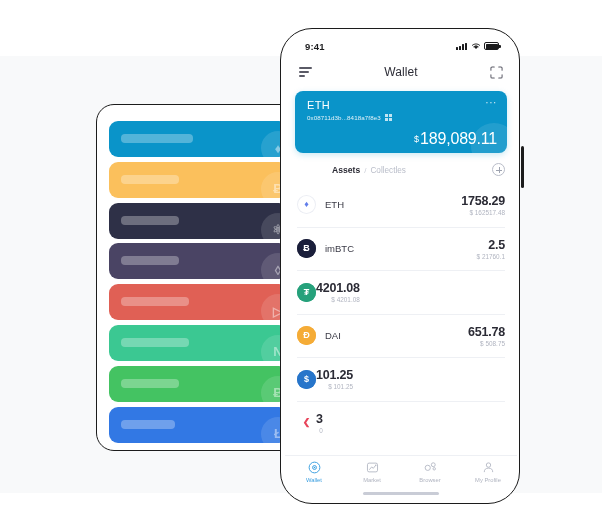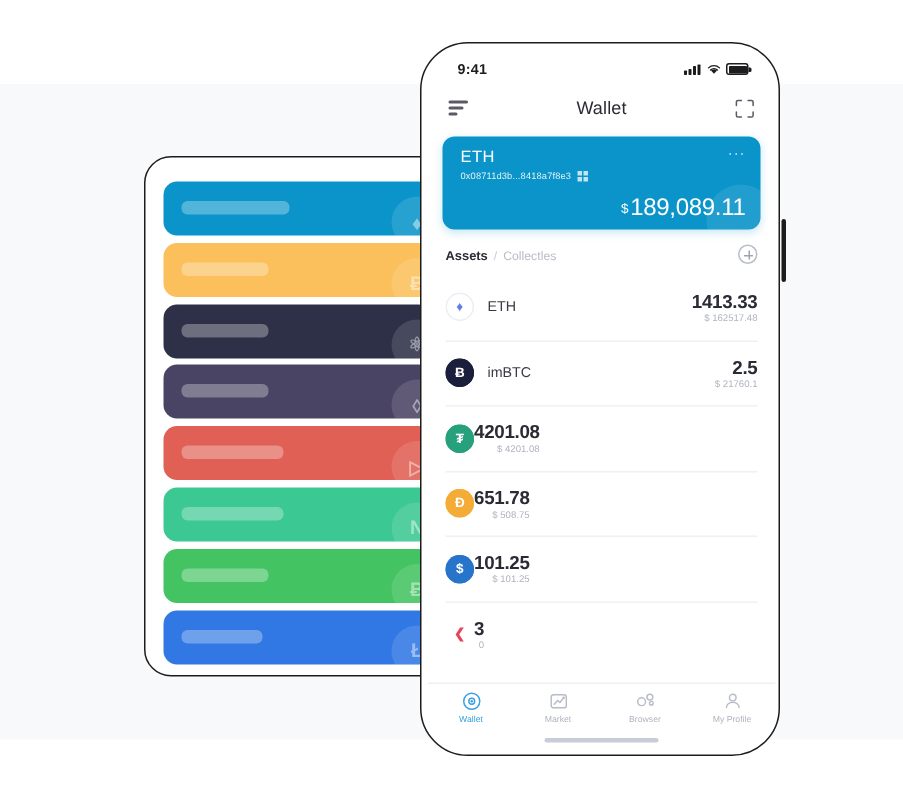--- a/index.html
+++ b/index.html
@@ -222,21 +222,21 @@
 
   
   .assets-bar {
     display: flex;
     align-items: center;
     justify-content: space-between;
     padding: 10px 12px 7px 12px;
     flex: 0 0 auto;
   }
   .assets-tabs { display: flex; align-items: baseline; gap: 4px; }
-  .tab-assets { font-size: 8.6px; font-weight: bold; color: #2b2b35; }
+  .tab-assets { font-size: 8.6px; font-weight: bold; color: #2b2b35; margin-left: 35px; }
   .tab-sep { font-size: 8px; color: #c9ccd6; }
   .tab-coll { font-size: 8.2px; color: #b9bdc9; }
   .plus-btn {
     width: 13px; height: 13px;
     border: 1px solid #b9bdc9;
     border-radius: 50%;
     position: relative;
   }
   .plus-btn:before, .plus-btn:after {
     content: ""; position: absolute; background: #9ea3b0;
@@ -421,41 +421,42 @@
           <span class="tab-coll">Collectles</span>
         </span>
         <span class="plus-btn"></span>
       </div>
 
       <div class="asset-list" id="asset-list">
           <div class="asset-row">
             <span class="coin" style="background: rgb(255, 255, 255); color: rgb(98, 126, 234); box-shadow: rgb(236, 238, 244) 0px 0px 0px 1px inset;">♦</span>
             <span class="asset-name">ETH</span>
             <span class="asset-vals">
-              <div class="asset-amt">1413.33</div>
+              <div class="asset-amt">1758.29</div>
               <div class="asset-fiat">$ 162517.48</div>
             </span>
           </div>
           <div class="asset-row">
             <span class="coin" style="background: rgb(27, 31, 59); color: rgb(255, 255, 255); box-shadow: rgb(27, 31, 59) 0px 0px 0px 1px inset;">Ƀ</span>
             <span class="asset-name">imBTC</span>
             <span class="asset-vals">
               <div class="asset-amt">2.5</div>
               <div class="asset-fiat">$ 21760.1</div>
             </span>
           </div>
           <div class="asset-row">
             <span class="coin" style="background: rgb(38, 161, 123); color: rgb(255, 255, 255); box-shadow: rgb(38, 161, 123) 0px 0px 0px 1px inset;">₮</span>
             <span class="asset-vals">
               <div class="asset-amt">4201.08</div>
               <div class="asset-fiat">$ 4201.08</div>
             </span>
           </div>
           <div class="asset-row">
             <span class="coin" style="background: rgb(245, 172, 55); color: rgb(255, 255, 255); box-shadow: rgb(245, 172, 55) 0px 0px 0px 1px inset;">Ð</span>
+            <span class="asset-name">DAI</span>
             <span class="asset-vals">
               <div class="asset-amt">651.78</div>
               <div class="asset-fiat">$ 508.75</div>
             </span>
           </div>
           <div class="asset-row">
             <span class="coin" style="background: rgb(39, 117, 202); color: rgb(255, 255, 255); box-shadow: rgb(39, 117, 202) 0px 0px 0px 1px inset;">$</span>
             <span class="asset-vals">
               <div class="asset-amt">101.25</div>
               <div class="asset-fiat">$ 101.25</div>

